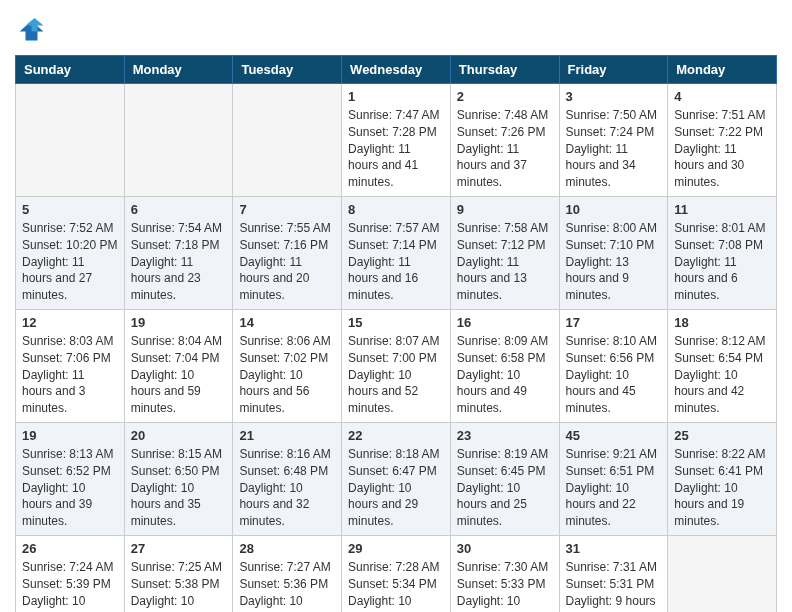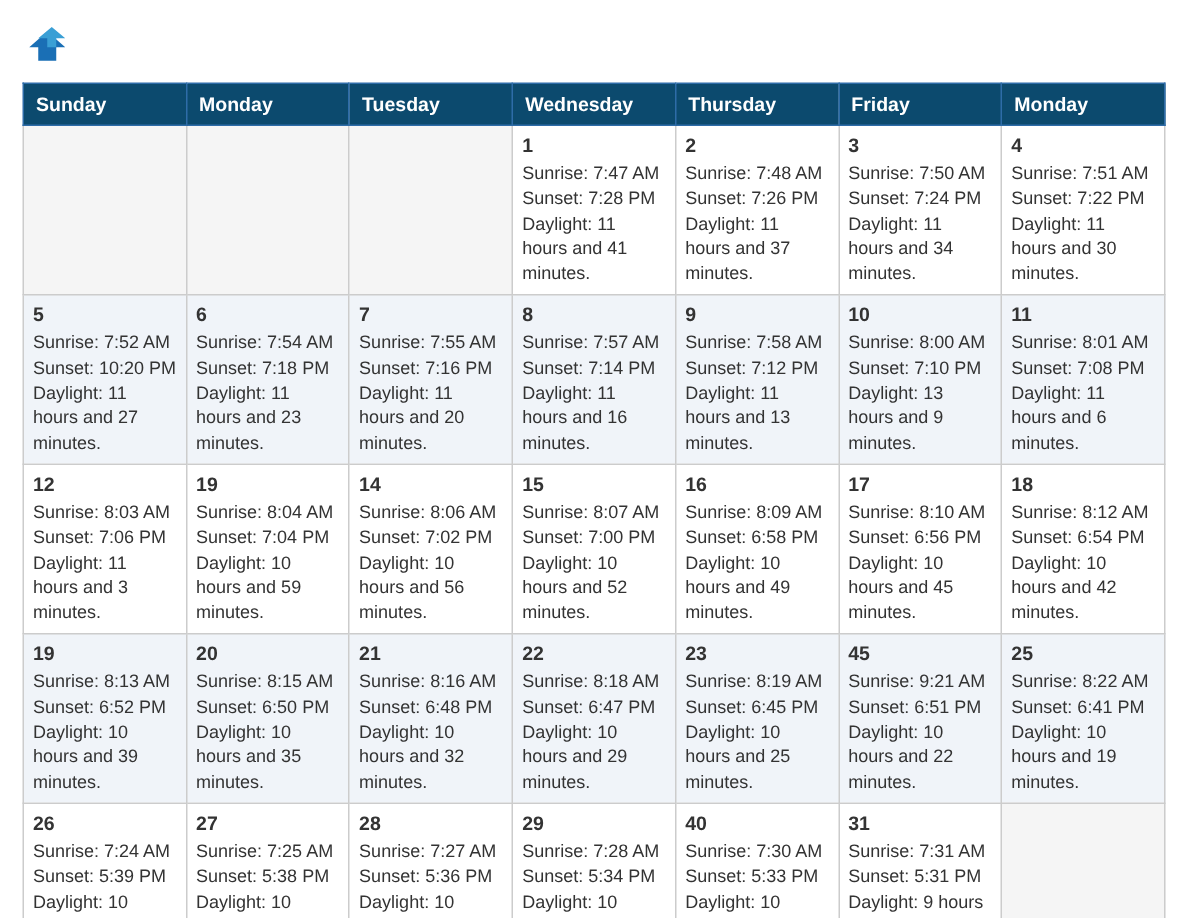--- a/index.html
+++ b/index.html
@@ -359,21 +359,21 @@
       </td>
         <td>
         <span class="day-num">29</span>
         <div class="day-info">
           <span>Sunrise: 7:28 AM</span><br>
           <span>Sunset: 5:34 PM</span><br>
           <span>Daylight: 10 hours and 6 minutes.</span>
         </div>
       </td>
         <td>
-        <span class="day-num">40</span>
+        <span class="day-num">30</span>
         <div class="day-info">
           <span>Sunrise: 7:30 AM</span><br>
           <span>Sunset: 5:33 PM</span><br>
           <span>Daylight: 10 hours and 2 minutes.</span>
         </div>
       </td>
         <td>
         <span class="day-num">31</span>
         <div class="day-info">
           <span>Sunrise: 7:31 AM</span><br>

